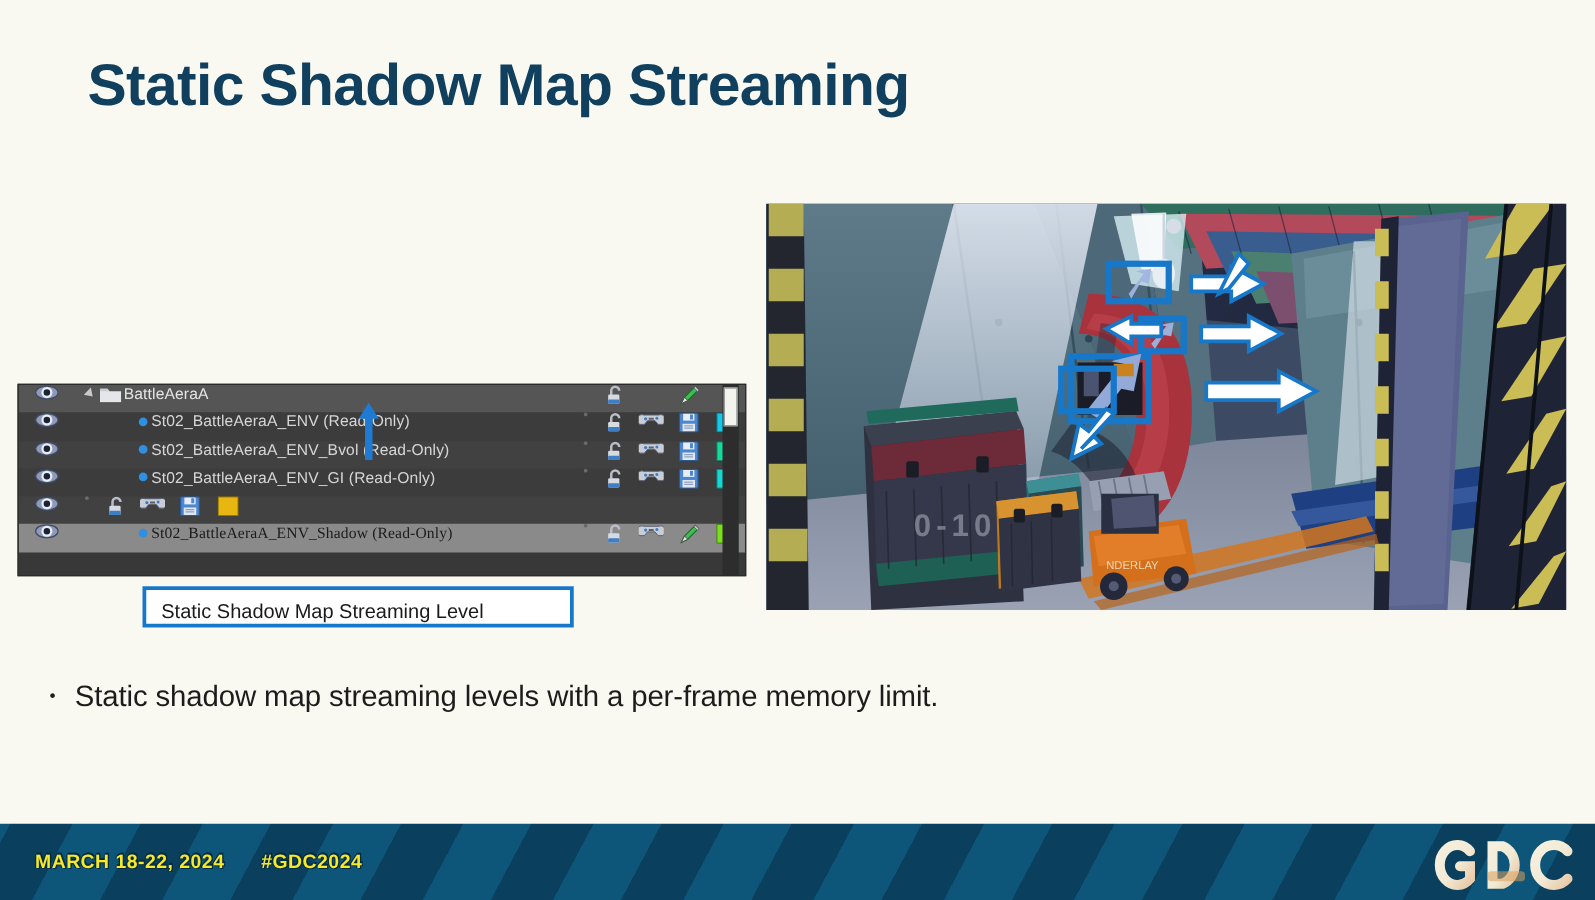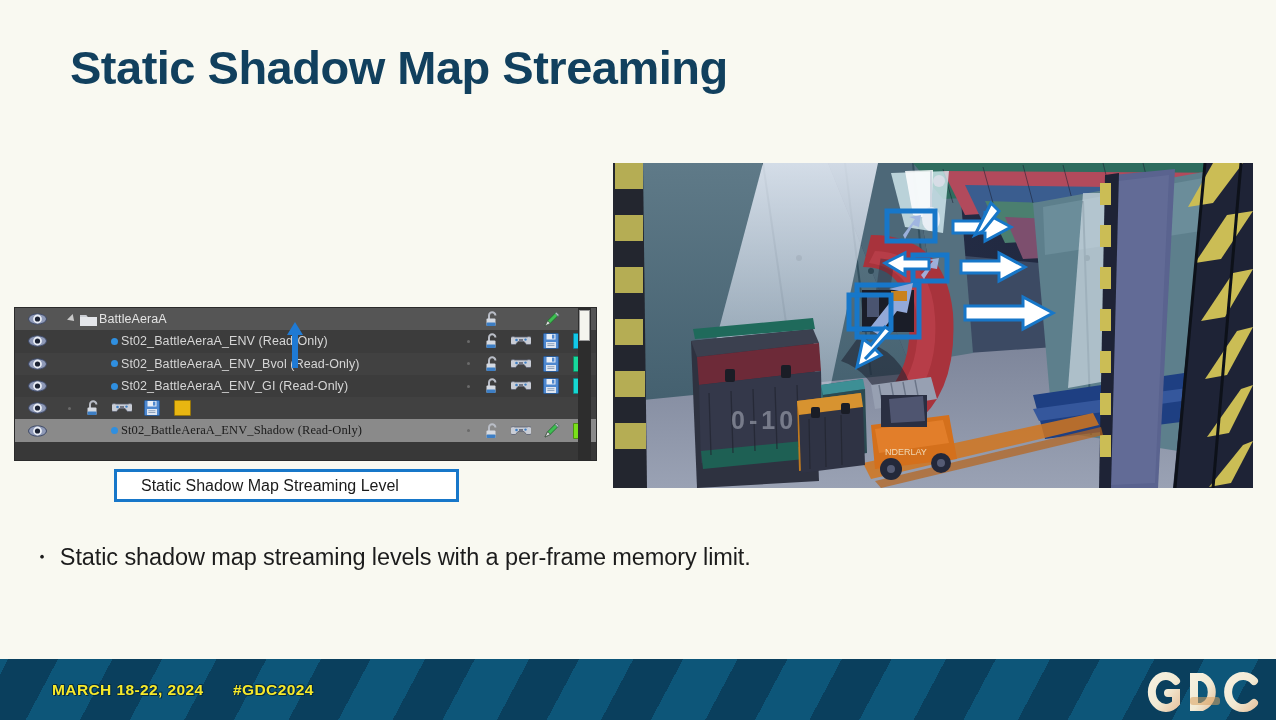--- a/index.html
+++ b/index.html
@@ -26,21 +26,21 @@
     position: absolute;
     left: 14px; top: 307px;
     width: 583px; height: 154px;
     background: #383838;
     overflow: hidden;
     border: 1px solid #2b2b2b;
   }
   .hier-rows { position: relative; width: 100%; }
   .hier-row {
     display: flex;
-    align-items: center;
+    align-items: flex-start;
     height: 22.3px;
     background: #3c3c3c;
     position: relative;
   }
   .hier-row.alt  { background: #414141; }
   .hier-row.head { background: #555555; }
   .hier-row.sel  { background: #8a8a8a; }
 
   .eye-cell {
     width: 44px;
@@ -123,22 +123,22 @@
     width: 18px; height: 46px;
   }
 
   
   .callout {
     position: absolute;
     left: 114px; top: 469px;
     width: 345px; height: 33px;
     background: #ffffff;
     border: 3px solid #1777c9;
-    display: flex; align-items: center;
-    padding-left: 24px;
+    display: flex; align-items: flex-end;
+    padding-left: 12px;
   }
   .callout-text {
     font-size: 16px;
     color: #1a1a1a;
   }
 
   
   .game-shot {
     position: absolute;
     left: 613px; top: 163px;
@@ -174,21 +174,20 @@
       );
     overflow: hidden;
   }
   .footer-date, .footer-tag {
     position: absolute;
     font-size: 15.5px;
     font-weight: bold;
     color: #f6e92b;
     letter-spacing: 0.4px;
     text-shadow: 1px 1px 0 #062c42, -1px 0 0 #062c42, 0 -1px 0 #062c42, 1px -1px 0 #062c42;
-    margin-left: 24px;
   }
   .footer-date { left: 28px; top: 22px; }
   .footer-tag  { left: 209px; top: 22px; }
   .gdc-logo {
     position: absolute;
     right: 12px; top: 8px;
     width: 118px; height: 46px;
   }
 </style>
 </head>

